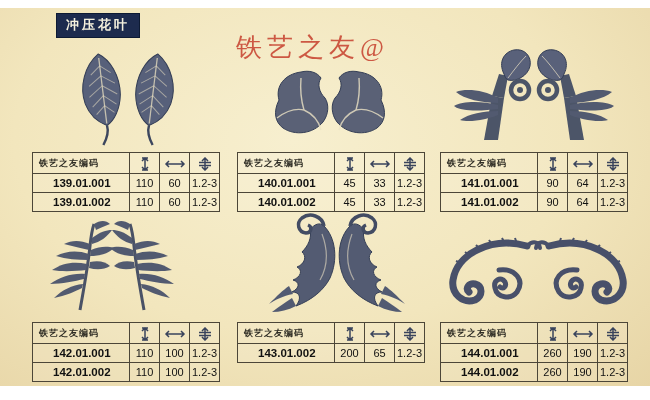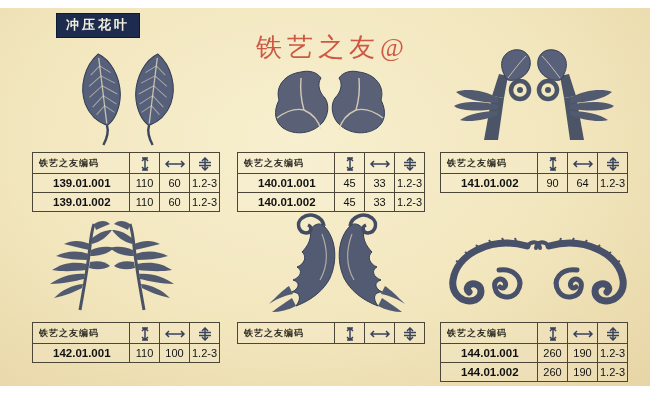--- a/index.html
+++ b/index.html
@@ -3,21 +3,21 @@
 <meta charset="utf-8">
 <style>
   html,body{margin:0;padding:0;}
   .stage{position:relative;width:650px;height:400px;background:#ffffff;overflow:hidden;
          font-family:"Liberation Sans", sans-serif;}
   .paper{position:absolute;left:0;top:8px;width:650px;height:378px;
          background:radial-gradient(ellipse at 45% 35%, #f7efcf 0%, #f2e6bd 55%, #e7d5a6 100%);}
   .badge{position:absolute;left:22px;top:13px;background:#1d2b4e;border:1px solid #0d1a33;
          color:#f5f1de;font-size:13px;font-weight:bold;letter-spacing:3px;padding:2px 9px 3px 9px;margin-left:34px;}
   .wm{position:absolute;color:rgba(197,62,44,0.85);font-family:"Liberation Serif", serif;z-index:5;white-space:nowrap;}
-  .wm1{left:236px;top:30px;font-size:26px;letter-spacing:5px;margin-left:20px;}
+  .wm1{left:236px;top:30px;font-size:26px;letter-spacing:5px;}
   .wm2{left:222px;top:57px;font-size:29px;letter-spacing:3px;}
   .art{position:absolute;z-index:1;}
   table.spec{position:absolute;border-collapse:collapse;table-layout:fixed;width:187px;
              background:rgba(255,255,255,0.10);z-index:2;}
   table.spec, table.spec td{border:1px solid #4c4638;}
   table.spec{border-width:1.5px;}
   table.spec tr{height:19px;}
   table.spec tr.hdr{height:20px;}
   td.code-h{font-size:9px;font-weight:bold;color:#2e2c24;padding-left:6px;letter-spacing:1px;}
   td.code{font-size:11.5px;font-weight:bold;color:#111;padding-left:20px;}
@@ -226,20 +226,26 @@
               <path class="ink" d="M2,7 L20,7 M5,4 L2,7 L5,10 M17,4 L20,7 L17,10" fill="none" stroke-width="1.5"></path>
             </svg>
       </td>
       <td class="ic">
         <svg width="16" height="14" viewBox="0 0 16 14">
               <path class="ink" d="M8,1 L8,13 M5,4 L8,1 L11,4 M5,10 L8,13 L11,10 M2,5.5 L14,5.5 M2,8.5 L14,8.5" fill="none" stroke-width="1.5"></path>
             </svg>
       </td>
     </tr>
     <tr>
+      <td class="code">141.01.001</td>
+      <td class="val">90</td>
+      <td class="val">64</td>
+      <td class="val">1.2-3</td>
+    </tr>
+    <tr>
       <td class="code">141.01.002</td>
       <td class="val">90</td>
       <td class="val">64</td>
       <td class="val">1.2-3</td>
     </tr>
   </tbody>
     </table>
 
   <table class="spec" style="left:32px;top:322px">
     <colgroup>
@@ -266,20 +272,26 @@
               <path class="ink" d="M8,1 L8,13 M5,4 L8,1 L11,4 M5,10 L8,13 L11,10 M2,5.5 L14,5.5 M2,8.5 L14,8.5" fill="none" stroke-width="1.5"></path>
             </svg>
       </td>
     </tr>
     <tr>
       <td class="code">142.01.001</td>
       <td class="val">110</td>
       <td class="val">100</td>
       <td class="val">1.2-3</td>
     </tr>
+    <tr>
+      <td class="code">142.01.002</td>
+      <td class="val">110</td>
+      <td class="val">100</td>
+      <td class="val">1.2-3</td>
+    </tr>
   </tbody>
     </table>
 
   <table class="spec" style="left:237px;top:322px">
     <colgroup>
         <col style="width:97px">
         <col style="width:30px">
         <col style="width:30px">
         <col style="width:30px">
       </colgroup>
@@ -294,20 +306,26 @@
       <td class="ic">
         <svg width="22" height="14" viewBox="0 0 22 14">
               <path class="ink" d="M2,7 L20,7 M5,4 L2,7 L5,10 M17,4 L20,7 L17,10" fill="none" stroke-width="1.5"></path>
             </svg>
       </td>
       <td class="ic">
         <svg width="16" height="14" viewBox="0 0 16 14">
               <path class="ink" d="M8,1 L8,13 M5,4 L8,1 L11,4 M5,10 L8,13 L11,10 M2,5.5 L14,5.5 M2,8.5 L14,8.5" fill="none" stroke-width="1.5"></path>
             </svg>
       </td>
+    </tr>
+    <tr>
+      <td class="code">143.01.002</td>
+      <td class="val">200</td>
+      <td class="val">65</td>
+      <td class="val">1.2-3</td>
     </tr>
   </tbody>
     </table>
 
   <table class="spec" style="left:440px;top:322px">
     <colgroup>
         <col style="width:97px">
         <col style="width:30px">
         <col style="width:30px">
         <col style="width:30px">

